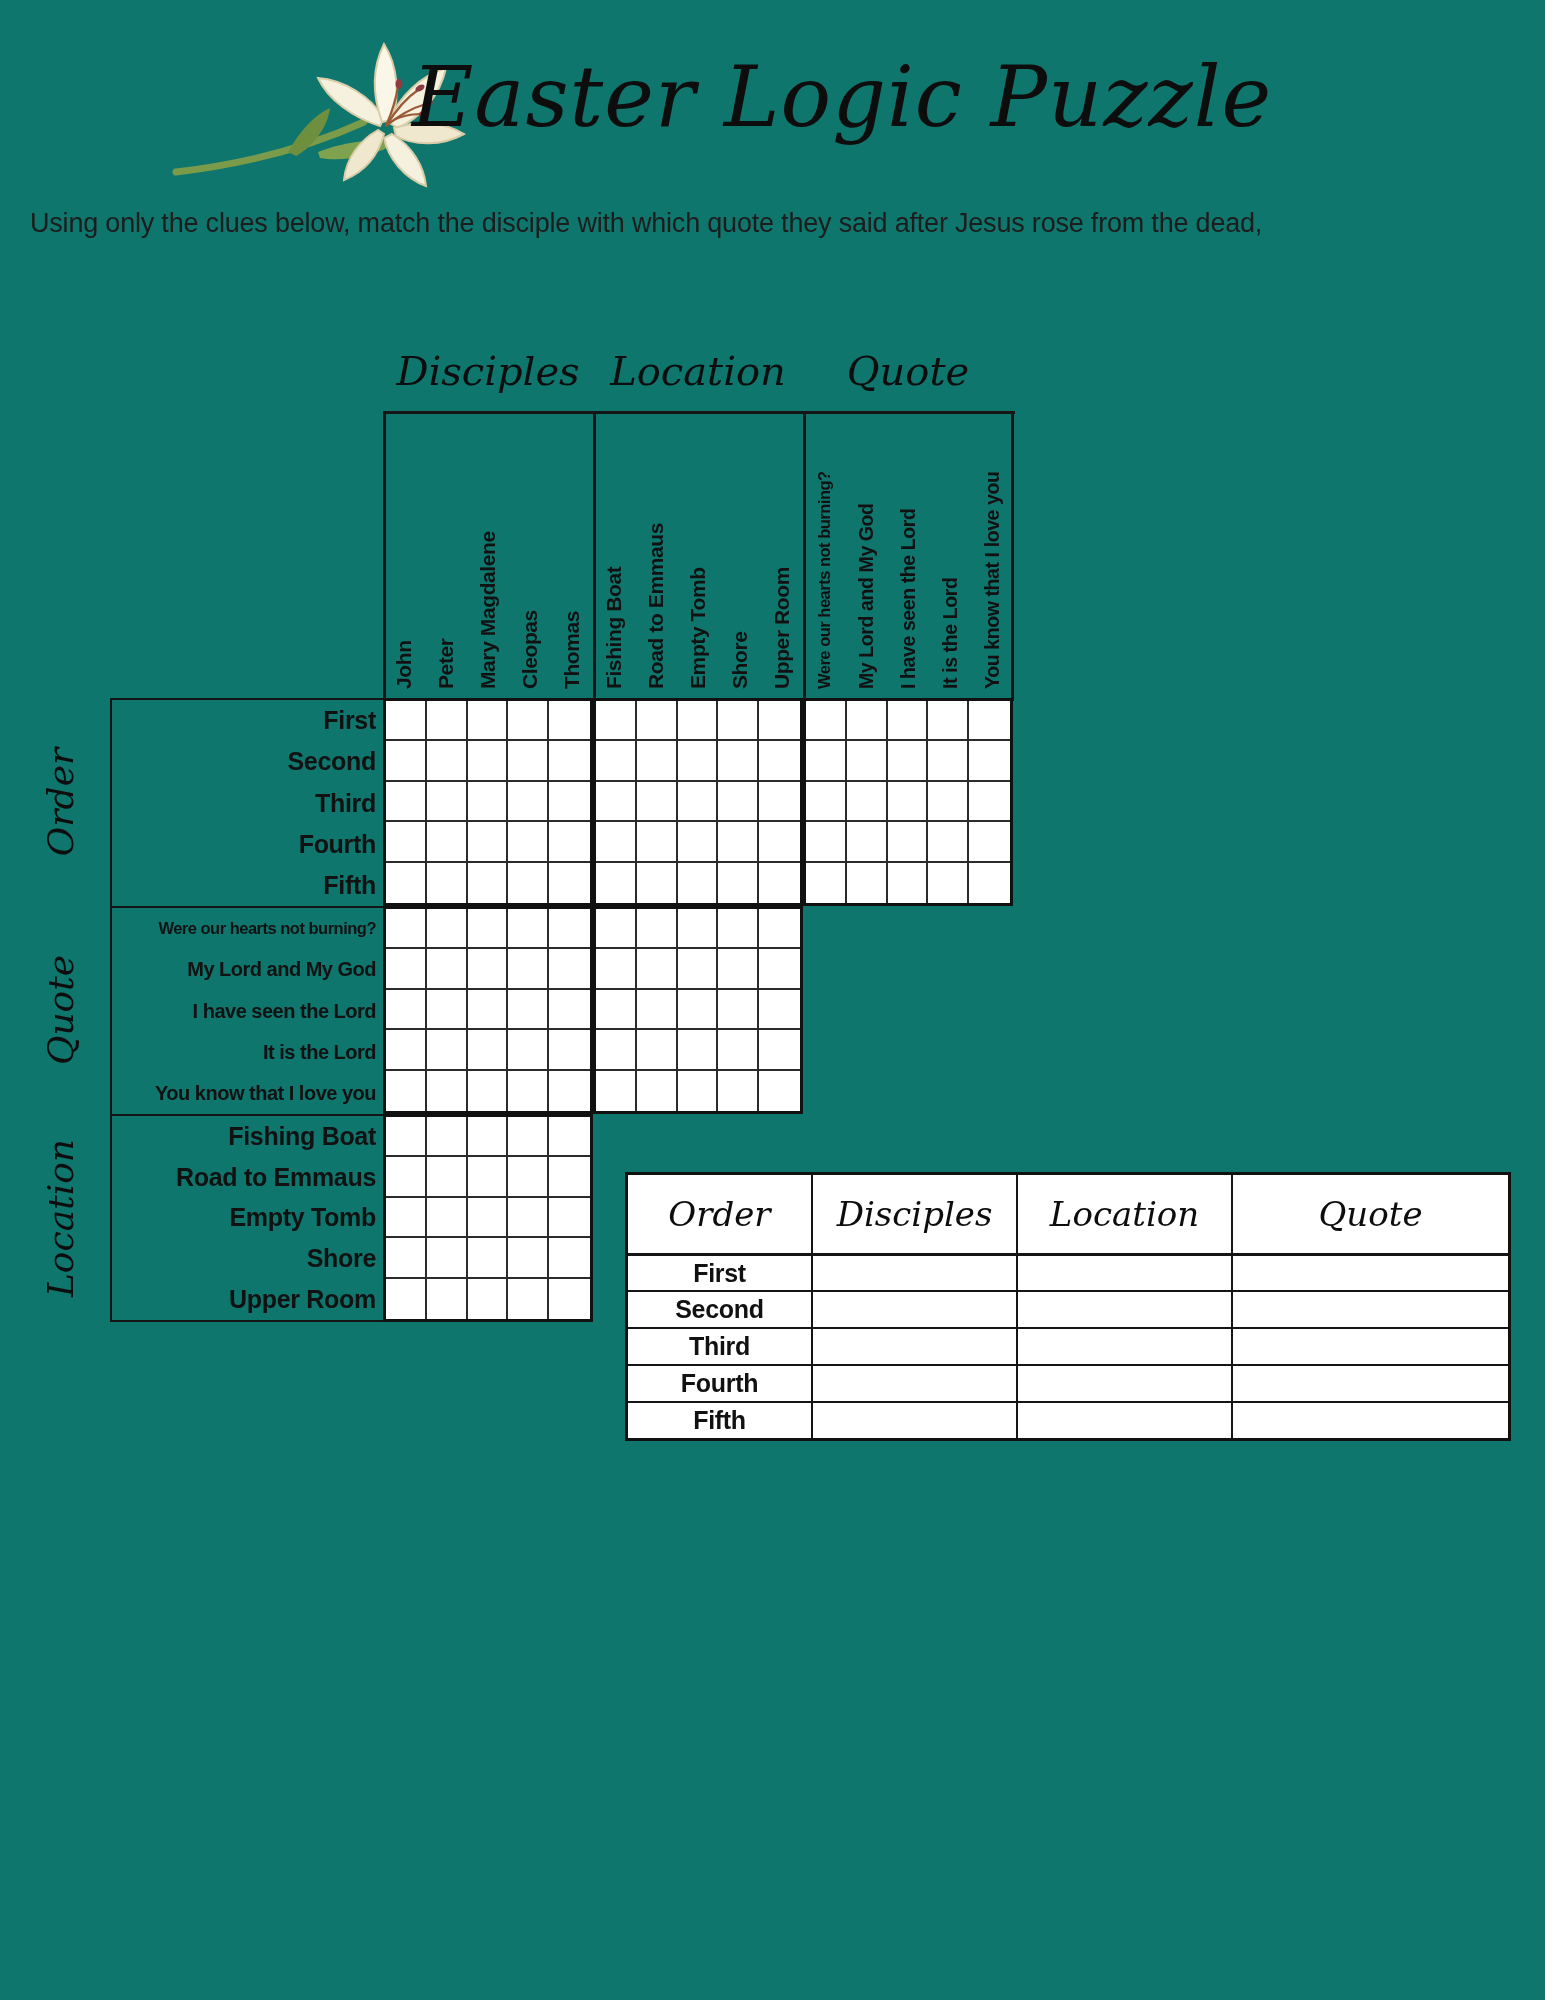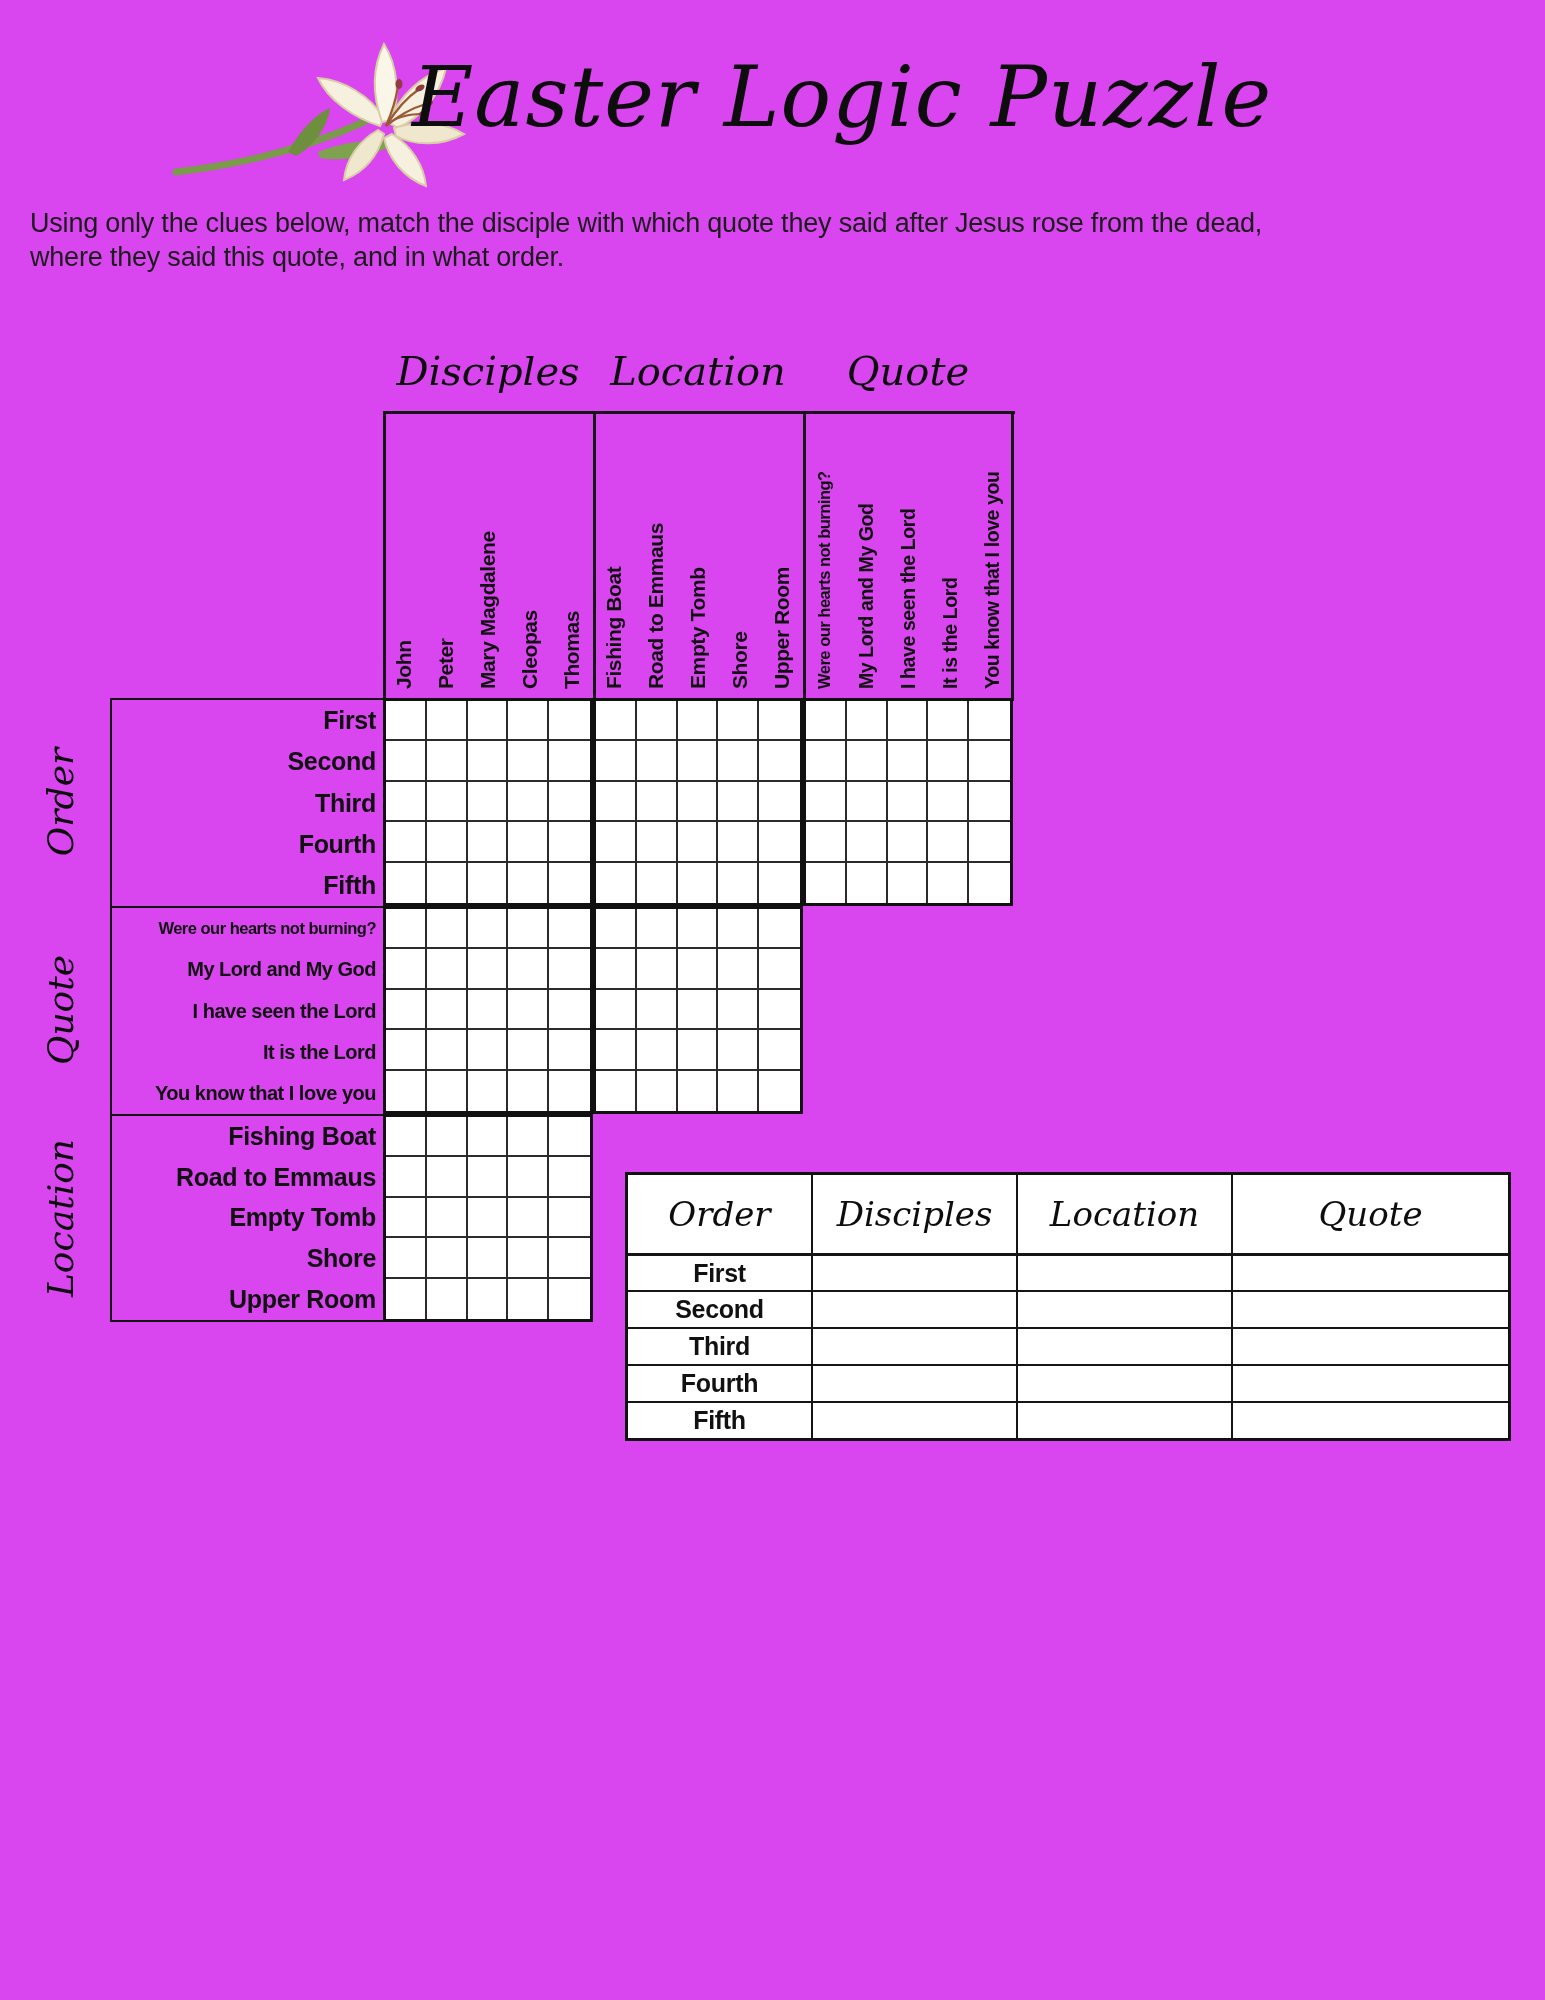--- a/index.html
+++ b/index.html
@@ -1,16 +1,16 @@
 <!DOCTYPE html>
 <html><head>
 <meta charset="utf-8">
 <style>
   html,body{margin:0;padding:0;background:#ffffff;}
-  #page{position:relative;width:1545px;height:2000px;background:#d946ef;overflow:hidden;
+  #page{position:relative;width:1545px;height:2000px;background:#0f766e;overflow:hidden;
         font-family:"Liberation Sans",sans-serif;color:#151515;}
 
   
   #lily{position:absolute;left:168px;top:34px;width:310px;height:160px;}
   #title{position:absolute;left:412px;top:48px;width:1000px;
          font-family:"DejaVu Serif",serif;font-style:italic;font-weight:500;
          font-size:84px;letter-spacing:1px;color:#0d0d0d;white-space:nowrap;}
 
   
   #instructions{position:absolute;left:30px;top:206px;width:1480px;
@@ -95,21 +95,20 @@
         <ellipse cx="260" cy="69" rx="5" ry="3" transform="rotate(-15 260 69)"></ellipse>
         <ellipse cx="256" cy="80" rx="5" ry="3"></ellipse>
         <ellipse cx="231" cy="50" rx="3.5" ry="5"></ellipse>
       </g>
     </g>
   </svg>
   <div id="title">Easter Logic Puzzle</div>
 
   <div id="instructions">
     <div>Using only the clues below, match the disciple with which quote they said after Jesus rose from the dead,</div>
-    <div>where they said this quote, and in what order.</div>
   </div>
 
   <div id="ch-disciples" class="cat-head">Disciples</div>
   <div id="ch-location" class="cat-head">Location</div>
   <div id="ch-quote" class="cat-head">Quote</div>
   <div id="head-underline"></div>
   <div class="head-vline" style="left:383px"></div>
   <div class="head-vline" style="left:593px"></div>
   <div class="head-vline" style="left:803px"></div>
   <div class="head-vline" style="left:1011px"></div>

